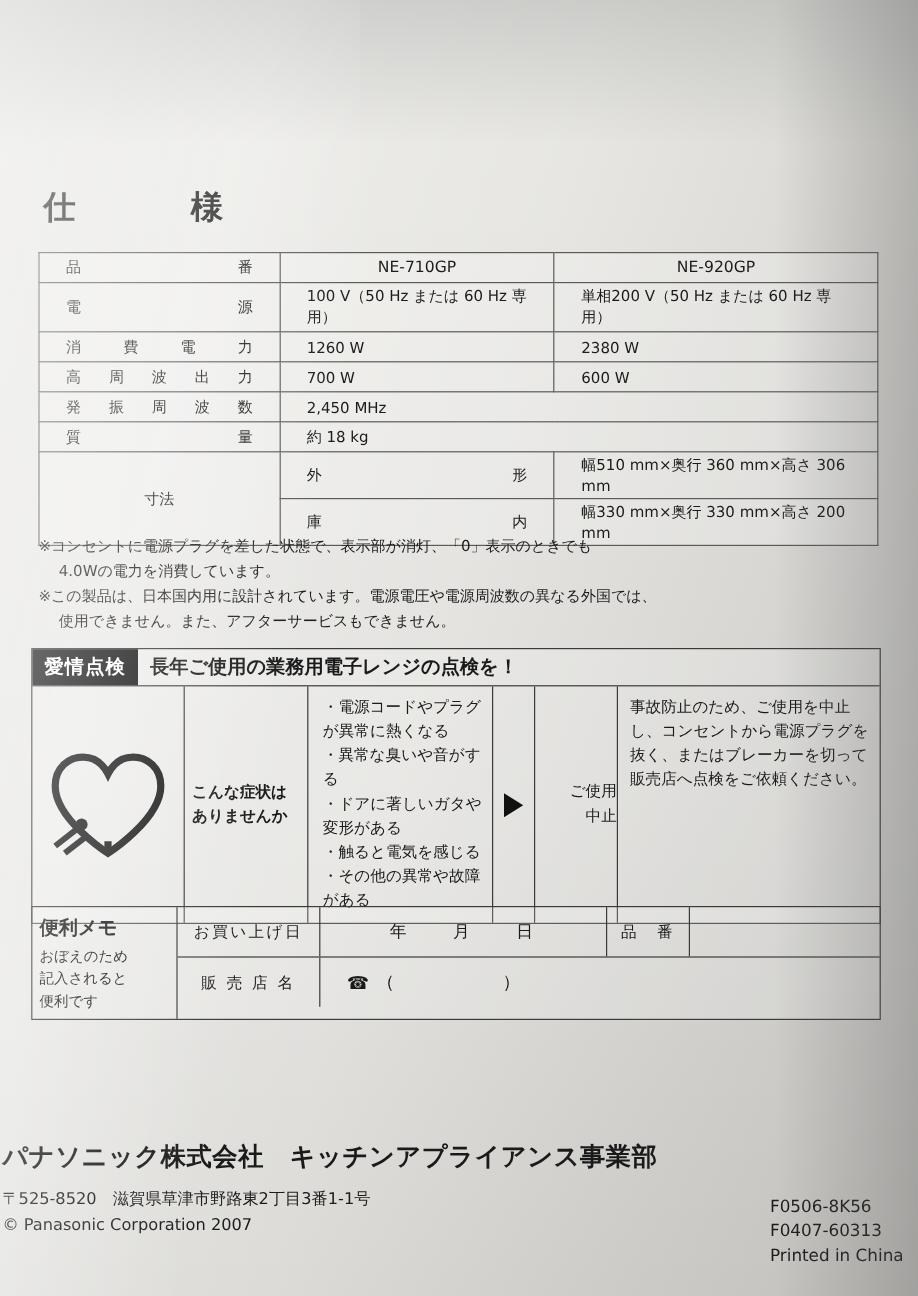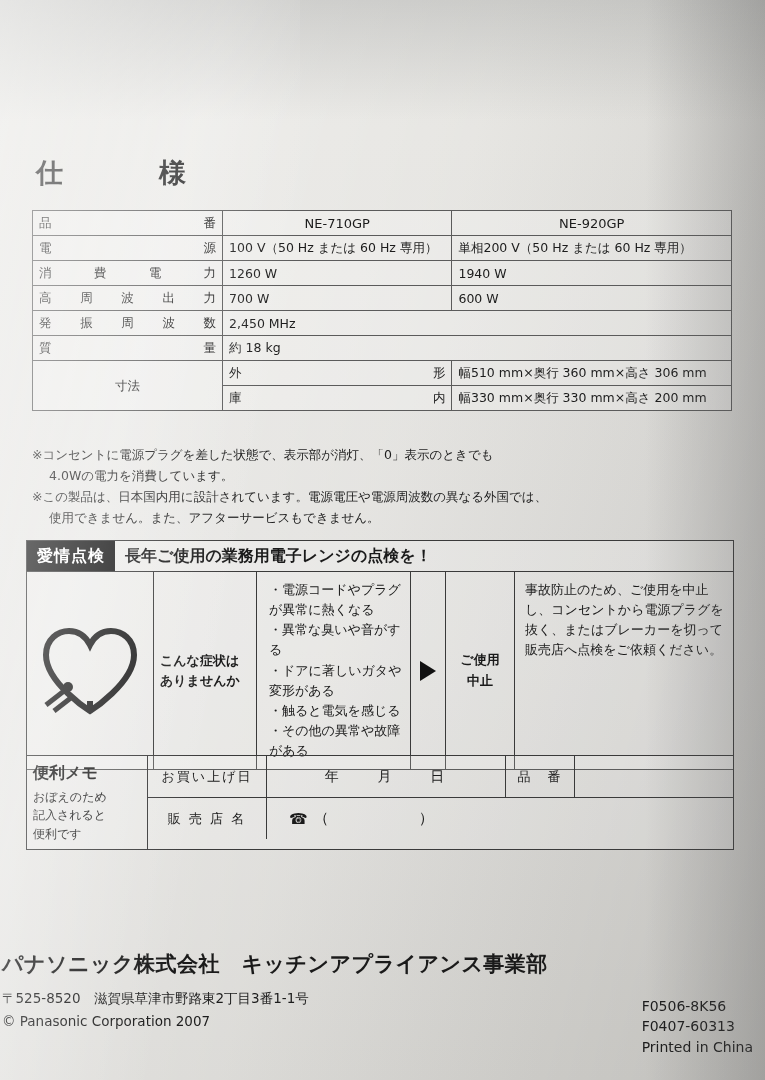--- a/index.html
+++ b/index.html
@@ -43,21 +43,21 @@
 
   
   .spec-table{
     position:absolute;left:32px;top:210px;width:700px;
     border-collapse:collapse;
     font-size:12.5px;
     background:rgba(255,255,255,0.22);
   }
   .spec-table td{
     border:1px solid #5b5b5b;
-    padding:3px 6px;
+    padding:3px 22px;
     height:18px;
     vertical-align:middle;
     color:#1c1c1c;
   }
   .lbl{width:186px;text-align:justify;text-align-last:justify;padding:3px 14px 3px 16px;font-size:12.5px;}
   .col-a{width:230px;}
   .col-b{width:284px;margin-left:12px;}
   .model-hdr{text-align:center;font-size:13px;padding:5px 0;}
   .dim-left{width:56px;text-align:center;line-height:1.05;}
   .dim-sub{width:128px;text-align:justify;text-align-last:justify;padding:3px 16px;}
@@ -98,22 +98,22 @@
   }
   .sym-list{
     flex:1;padding:8px 6px 8px 12px;font-size:13px;line-height:1.55;
     border-right:1.5px solid #3a3a3a;
   }
   .arrow-cell{
     width:34px;display:flex;align-items:center;justify-content:center;
     border-right:1.5px solid #3a3a3a;
   }
   .stop-cell{
-    width:68px;display:flex;flex-direction:column;align-items:center;justify-content:center;
-    font-size:13px;font-weight:700;line-height:1.6;border-right:1.5px solid #3a3a3a;
+    width:68px;display:flex;flex-direction:column;align-items:flex-end;justify-content:center;
+    font-size:13px;font-weight:400;line-height:1.6;border-right:1.5px solid #3a3a3a;
   }
   .action-cell{
     width:200px;padding:8px 8px 8px 10px;font-size:13px;line-height:1.55;
   }
 
   
   .memo{
     position:absolute;left:26px;top:755px;width:706px;
     border:1.5px solid #3a3a3a;
     background:rgba(255,255,255,0.18);
@@ -176,21 +176,21 @@
         <td class="col-b model-hdr">NE-920GP</td>
       </tr>
       <tr>
         <td class="lbl">電　　　　源</td>
         <td class="col-a">100 V（50 Hz または 60 Hz 専用）</td>
         <td class="col-b">単相200 V（50 Hz または 60 Hz 専用）</td>
       </tr>
       <tr>
         <td class="lbl">消　費　電　力</td>
         <td class="col-a">1260 W</td>
-        <td class="col-b">1940 W</td>
+        <td class="col-b">2380 W</td>
       </tr>
       <tr>
         <td class="lbl">高 周 波 出 力</td>
         <td class="col-a">700 W</td>
         <td class="col-b">600 W</td>
       </tr>
       <tr>
         <td class="lbl">発　振　周　波　数</td>
         <td class="col-a" colspan="2">2,450 MHz</td>
       </tr>

